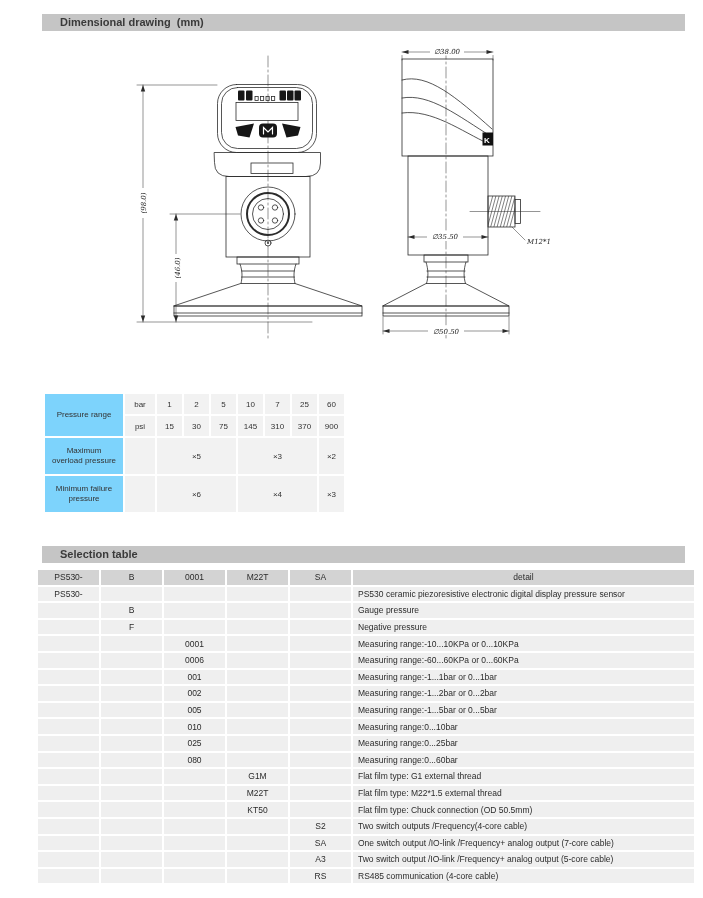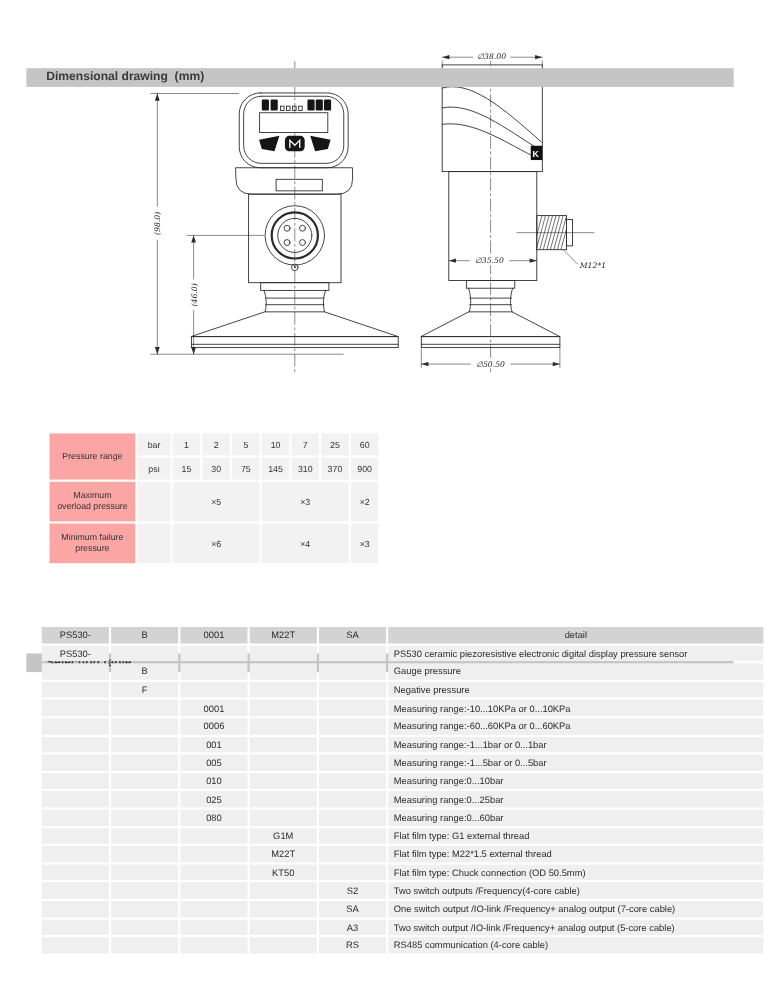--- a/index.html
+++ b/index.html
@@ -1,36 +1,36 @@
 <!DOCTYPE html>
 <html><head>
 <meta charset="utf-8">
 <style>
   html,body{margin:0;padding:0;background:#fff;}
   .page{position:relative;width:703px;height:898px;background:#ffffff;
         font-family:"Liberation Sans",sans-serif;overflow:hidden;}
 
   
-  .section-bar{position:absolute;left:24px;width:643px;height:17px;background:#c5c5c5;margin-top:48px;}
+  .section-bar{position:absolute;left:42px;width:643px;height:17px;background:#c5c5c5;}
   .section-bar span{display:block;padding-left:18px;font-size:11px;font-weight:bold;
                     color:#3a3a3a;line-height:17px;white-space:pre;}
   #bar-dim{top:14px}
   #bar-param{top:366px}
   #bar-sel{top:546px}
 
   svg.drawing{position:absolute;left:0;top:0;}
   .dim-text{font-family:"DejaVu Serif",serif;font-style:italic;font-size:7px;fill:#222;stroke:none;}
   .logo-text{font-family:"Liberation Sans",sans-serif;font-size:8px;font-weight:bold;fill:#fff;stroke:none;}
 
   table{border-collapse:separate;border-spacing:2px;}
 
   
   .param-table{position:absolute;left:43px;top:392px;}
   .param-table td{text-align:center;vertical-align:middle;font-size:8px;color:#333;padding:0;margin-top:36px;}
-  .param-table .plbl{background:#fca5a5;padding:0 6px;line-height:1.3;}
+  .param-table .plbl{background:#7dd3fc;padding:0 6px;line-height:1.3;}
   .param-table .pcell{background:#f2f2f2;}
   .pr-unit td{height:20px;}
   .pr-big td{height:36px;}
 
   
   .sel-table{position:absolute;left:36px;top:568px;width:660px;table-layout:fixed;}
   .sel-table th,.sel-table td{height:14.6px;padding:0;font-size:8.5px;font-weight:normal;
         color:#2b2b2b;vertical-align:middle;white-space:nowrap;overflow:hidden;text-align:center;}
   .sel-table th{background:#d3d3d3;}
   .sel-table td{background:#efefef;}
@@ -310,20 +310,28 @@
           <td></td>
           <td></td>
           <td>001</td>
           <td></td>
           <td></td>
           <td class="detail">Measuring range:-1...1bar or 0...1bar</td>
         </tr>
         <tr>
           <td></td>
           <td></td>
+          <td>002</td>
+          <td></td>
+          <td></td>
+          <td class="detail">Measuring range:-1...2bar or 0...2bar</td>
+        </tr>
+        <tr>
+          <td></td>
+          <td></td>
           <td>005</td>
           <td></td>
           <td></td>
           <td class="detail">Measuring range:-1...5bar or 0...5bar</td>
         </tr>
         <tr>
           <td></td>
           <td></td>
           <td>010</td>
           <td></td>

